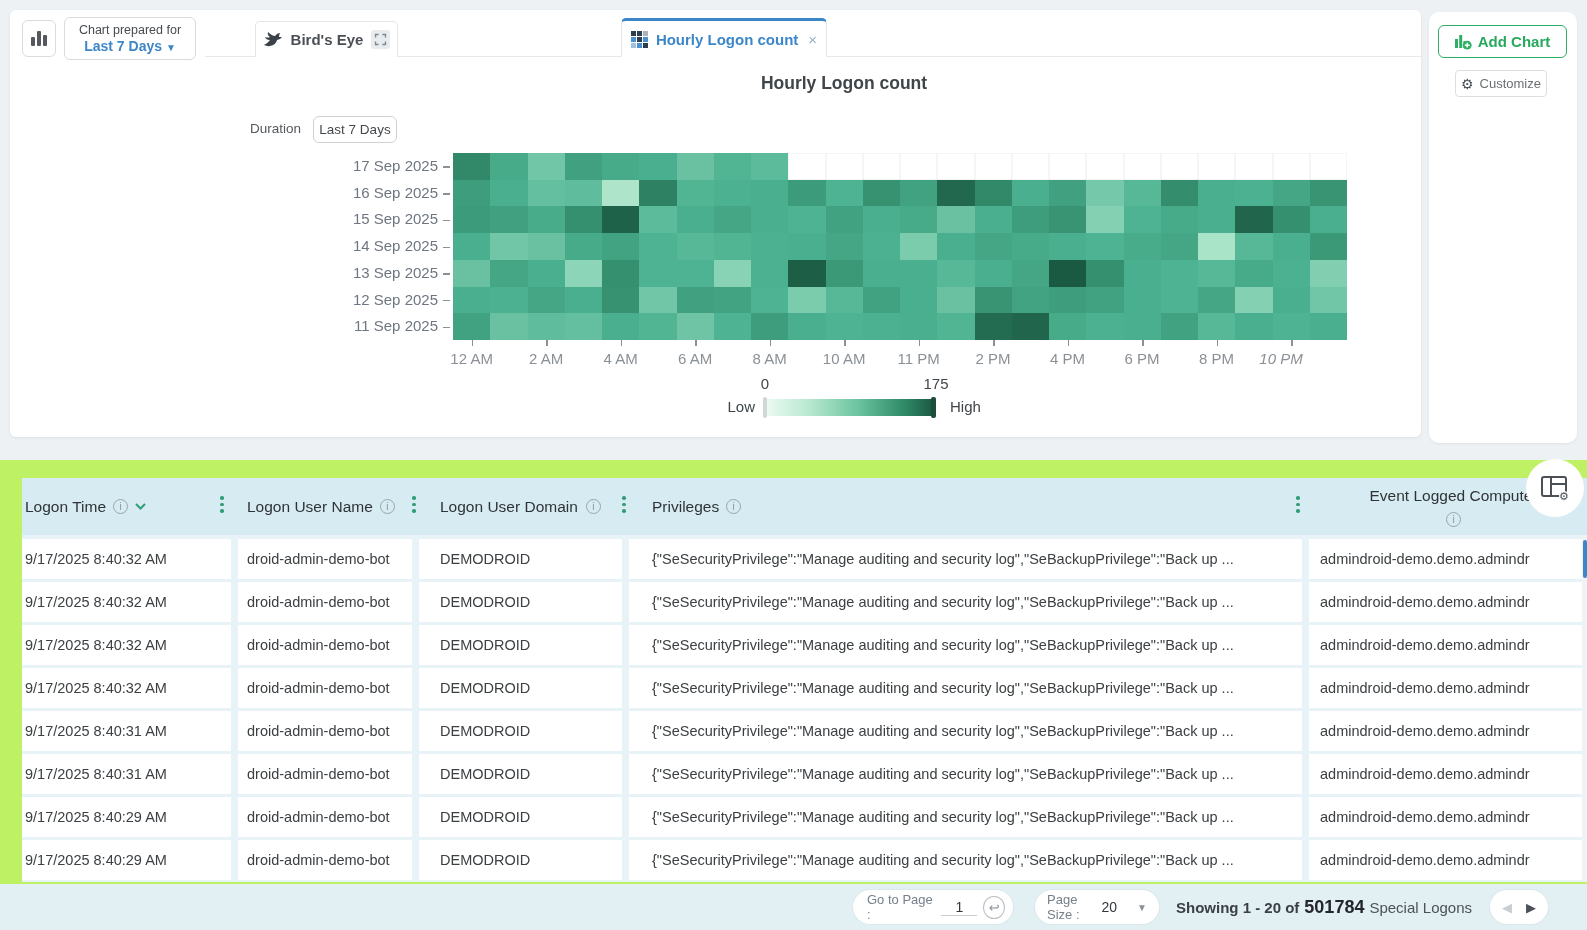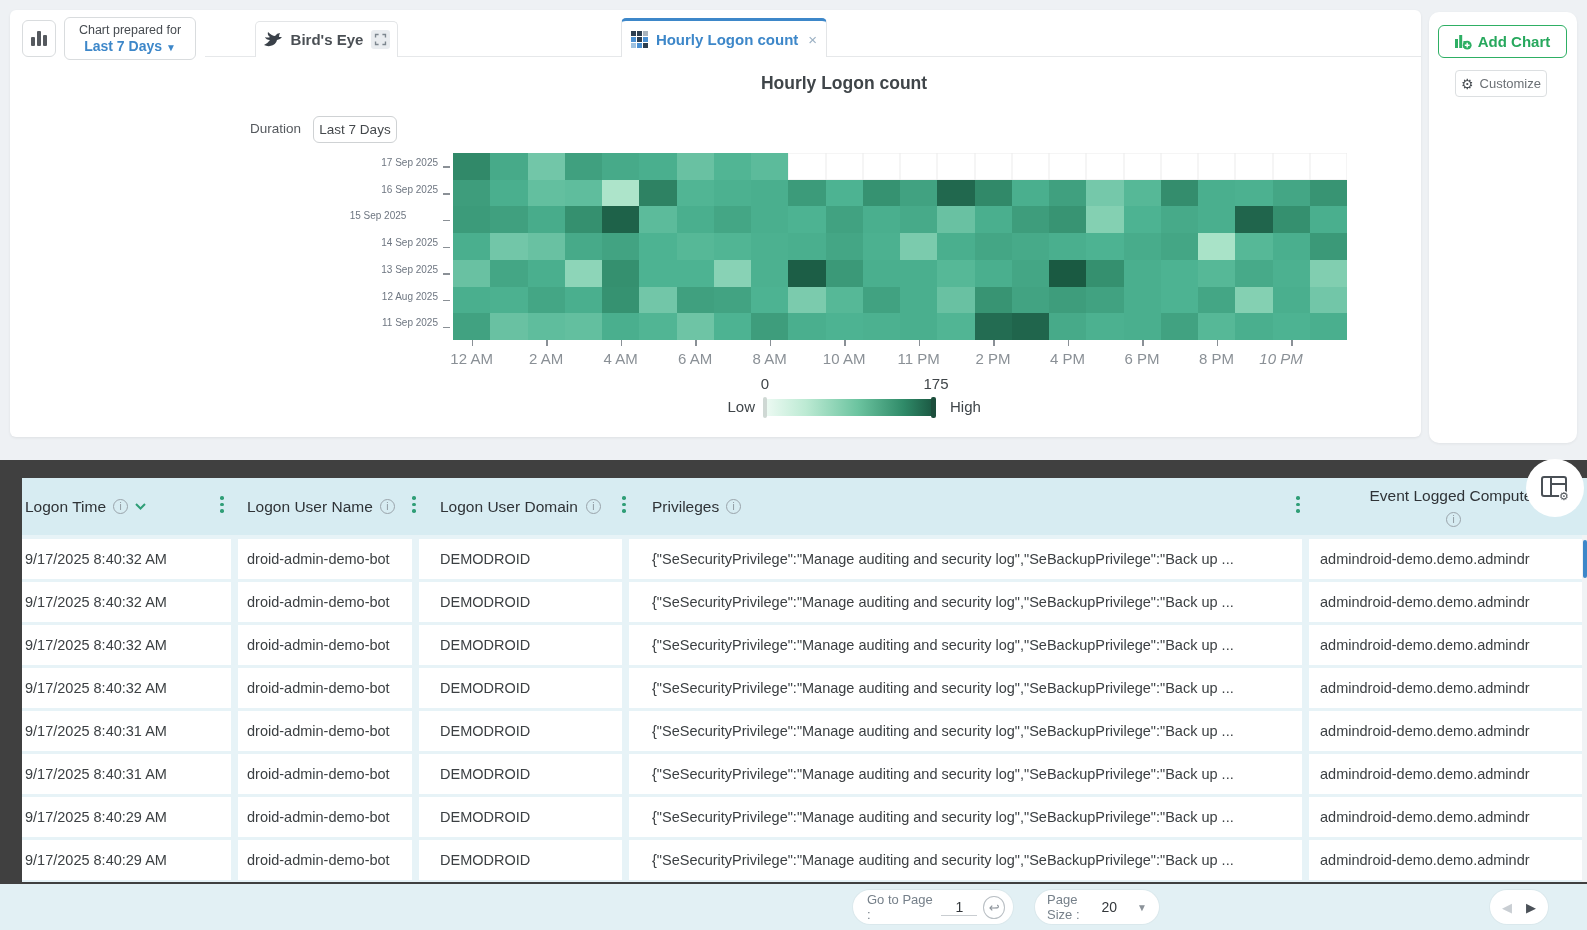--- a/index.html
+++ b/index.html
@@ -43,36 +43,36 @@
   
   .chart-title { position:absolute; left:634px; top:63px; width:400px; text-align:center;
     font-size:17.5px; font-weight:bold; color:#3f4549; }
   .duration-label { position:absolute; left:240px; top:111px; font-size:13.5px; color:#55595e; }
   .duration-chip { position:absolute; left:303px; top:106px; width:84px; height:27px; border:1px solid #cfd2d4;
     border-radius:6px; background:#fff; font-size:13.5px; color:#44484c; display:flex; align-items:center; justify-content:center; }
 
   .hm-grid { position:absolute; left:443px; top:143px; width:894px; height:187px;
     display:grid; grid-template-columns:repeat(24,1fr); grid-template-rows:repeat(7,1fr); }
   .hm-cell.empty { background:#fff; box-shadow:inset 0 0 0 0.5px #ececec; }
-  .hm-ylab { position:absolute; width:120px; text-align:right; font-size:10px; color:#6e7681; }
+  .hm-ylab { position:absolute; width:120px; text-align:right; font-size:15px; color:#6e7681; }
   .hm-ytick { position:absolute; width:7px; height:1.5px; background:#8a9096; }
   .hm-xlab { position:absolute; width:70px; text-align:center; font-size:15px; color:#8a9096; top:340px; }
   .hm-xtick { position:absolute; width:1.5px; height:6px; background:#8a9096; top:330px; }
 
   .lg-min { position:absolute; left:741px; top:365px; width:28px; text-align:center; font-size:15px; color:#3f4549; }
   .lg-max { position:absolute; left:906px; top:365px; width:40px; text-align:center; font-size:15px; color:#3f4549; }
   .lg-low { position:absolute; left:700px; top:388px; width:45px; text-align:right; font-size:15px; color:#3f4549; }
   .lg-high { position:absolute; left:940px; top:388px; font-size:15px; color:#3f4549; }
   .lg-bar { position:absolute; left:753px; top:389px; width:172px; height:17px; border-radius:3px;
     background:linear-gradient(to right,#f0fbf5,#bcead3 25%,#6cc4a0 55%,#2f8a68 82%,#1a5540); }
   .lg-cap-l { position:absolute; left:753px; top:387px; width:4px; height:21px; background:#cfd8d4; border-radius:2px; }
   .lg-cap-r { position:absolute; left:921px; top:387px; width:5px; height:21px; background:#1d4e3c; border-radius:2px; }
 
   
-  .tbl-card { position:absolute; left:0; top:460px; width:1587px; height:470px; background:#404040; }
+  .tbl-card { position:absolute; left:0; top:460px; width:1587px; height:470px; background:#bef264; }
   .tbl-head { position:absolute; left:22px; top:18px; width:1565px; height:57px; background:#d7ecf2;
     display:grid; grid-template-columns:209px 174px 203px 673px 278px; column-gap:7px; align-items:center; }
   .th { display:flex; align-items:center; gap:7px; font-size:15.5px; color:#2f3337; font-weight:normal; }
   .info-i { width:15px; height:15px; border:1px solid #9aa4ab; border-radius:50%; color:#8a949b;
     font-size:10px; line-height:13px; text-align:center; display:inline-block; flex:none; }
   .kebab { position:absolute; top:18px; width:8px; display:flex; flex-direction:column; gap:3px; align-items:center; cursor:pointer; }
   .kebab i { width:3.5px; height:3.5px; border-radius:50%; background:#2f9e77; display:block; }
   .col-gear-circle { position:absolute; left:1526px; top:-1px; width:58px; height:58px; border-radius:50%;
     background:#fff; display:flex; align-items:center; justify-content:center; cursor:pointer; }
   .rows-wrap { position:absolute; left:22px; top:75px; width:1565px; height:347px; background:#e7f3f7; padding-top:4px; }
@@ -328,27 +328,27 @@
       <div class="hm-cell" style="background: rgb(86, 184, 151);"></div>
       <div class="hm-cell" style="background: rgb(74, 175, 142);"></div>
       <div class="hm-cell" style="background: rgb(77, 179, 146);"></div>
       <div class="hm-cell" style="background: rgb(74, 175, 142);"></div>
     </div>
   <div id="hm-ylabels">
       <div class="hm-ylab" style="left: 308px; top: 147px;">17 Sep 2025</div>
       <div class="hm-ytick" style="left: 433px; top: 156.357px;"></div>
       <div class="hm-ylab" style="left: 308px; top: 173.714px;">16 Sep 2025</div>
       <div class="hm-ytick" style="left: 433px; top: 183.071px;"></div>
-      <div class="hm-ylab" style="left: 308px; top: 200.429px; text-align: center;">15 Sep 2025</div>
+      <div class="hm-ylab" style="left: 308px; top: 200.429px;">15 Sep 2025</div>
       <div class="hm-ytick" style="left: 433px; top: 209.786px;"></div>
       <div class="hm-ylab" style="left: 308px; top: 227.143px;">14 Sep 2025</div>
       <div class="hm-ytick" style="left: 433px; top: 236.5px;"></div>
       <div class="hm-ylab" style="left: 308px; top: 253.857px;">13 Sep 2025</div>
       <div class="hm-ytick" style="left: 433px; top: 263.214px;"></div>
-      <div class="hm-ylab" style="left: 308px; top: 280.571px;">12 Aug 2025</div>
+      <div class="hm-ylab" style="left: 308px; top: 280.571px;">12 Sep 2025</div>
       <div class="hm-ytick" style="left: 433px; top: 289.929px;"></div>
       <div class="hm-ylab" style="left: 308px; top: 307.286px;">11 Sep 2025</div>
       <div class="hm-ytick" style="left: 433px; top: 316.643px;"></div>
     </div>
   <div id="hm-xlabels">
       <div class="hm-xlab" style="left: 426.625px;">12 AM</div>
       <div class="hm-xtick" style="left: 461.625px;"></div>
       <div class="hm-xlab" style="left: 501.125px;">2 AM</div>
       <div class="hm-xtick" style="left: 536.125px;"></div>
       <div class="hm-xlab" style="left: 575.625px;">4 AM</div>
@@ -521,18 +521,23 @@
     <div class="pill goto-pill">
       <span class="lab">Go to Page :</span>
       <input class="goto-input" value="1" style="">
       <span class="enter-circ">↩</span>
     </div>
     <div class="pill size-pill">
       <span class="lab">Page Size :</span>
       <span class="size-val">20</span>
       <span class="size-caret">▼</span>
     </div>
+    <div class="showing">
+      <span class="pre">Showing 1 - 20 of</span>
+      <span class="cnt">501784</span>
+      <span class="suf">Special Logons</span>
+    </div>
     <div class="pill nav-pill">
       <span class="nav-prev">◀</span>
       <span class="nav-next">▶</span>
     </div>
   </div>
 </div>
 
 </body></html>

